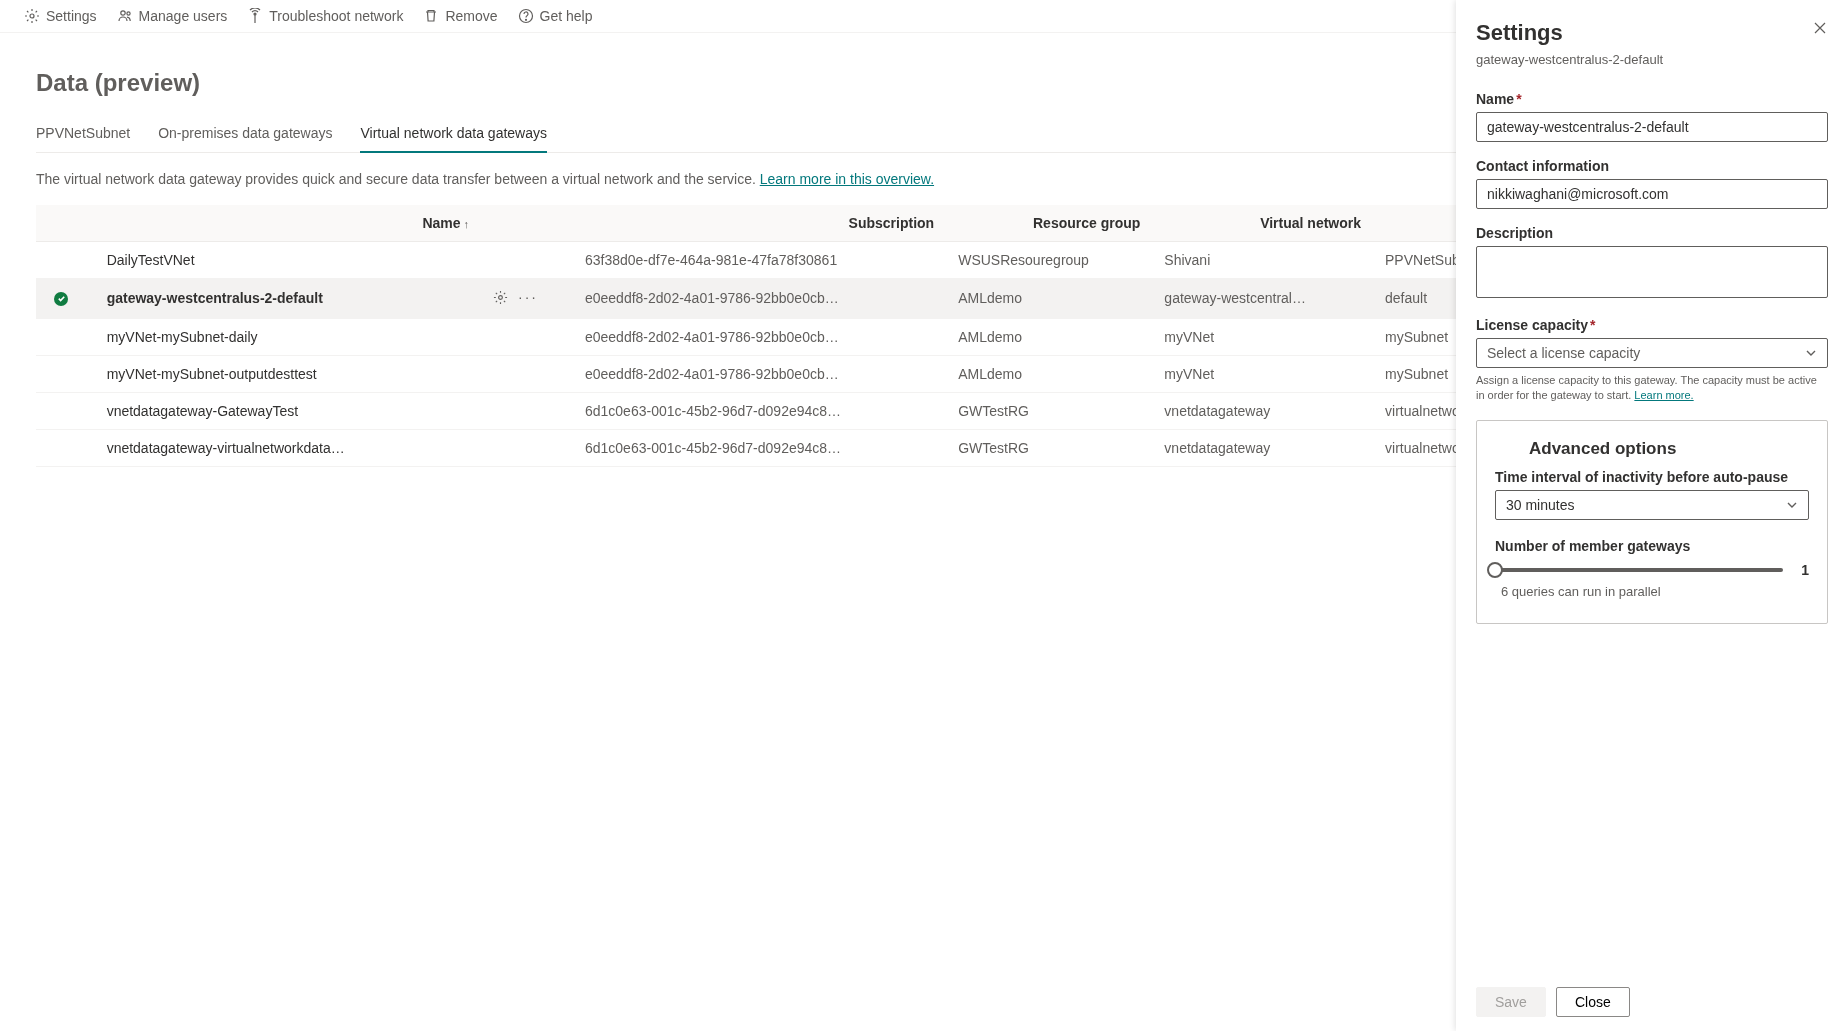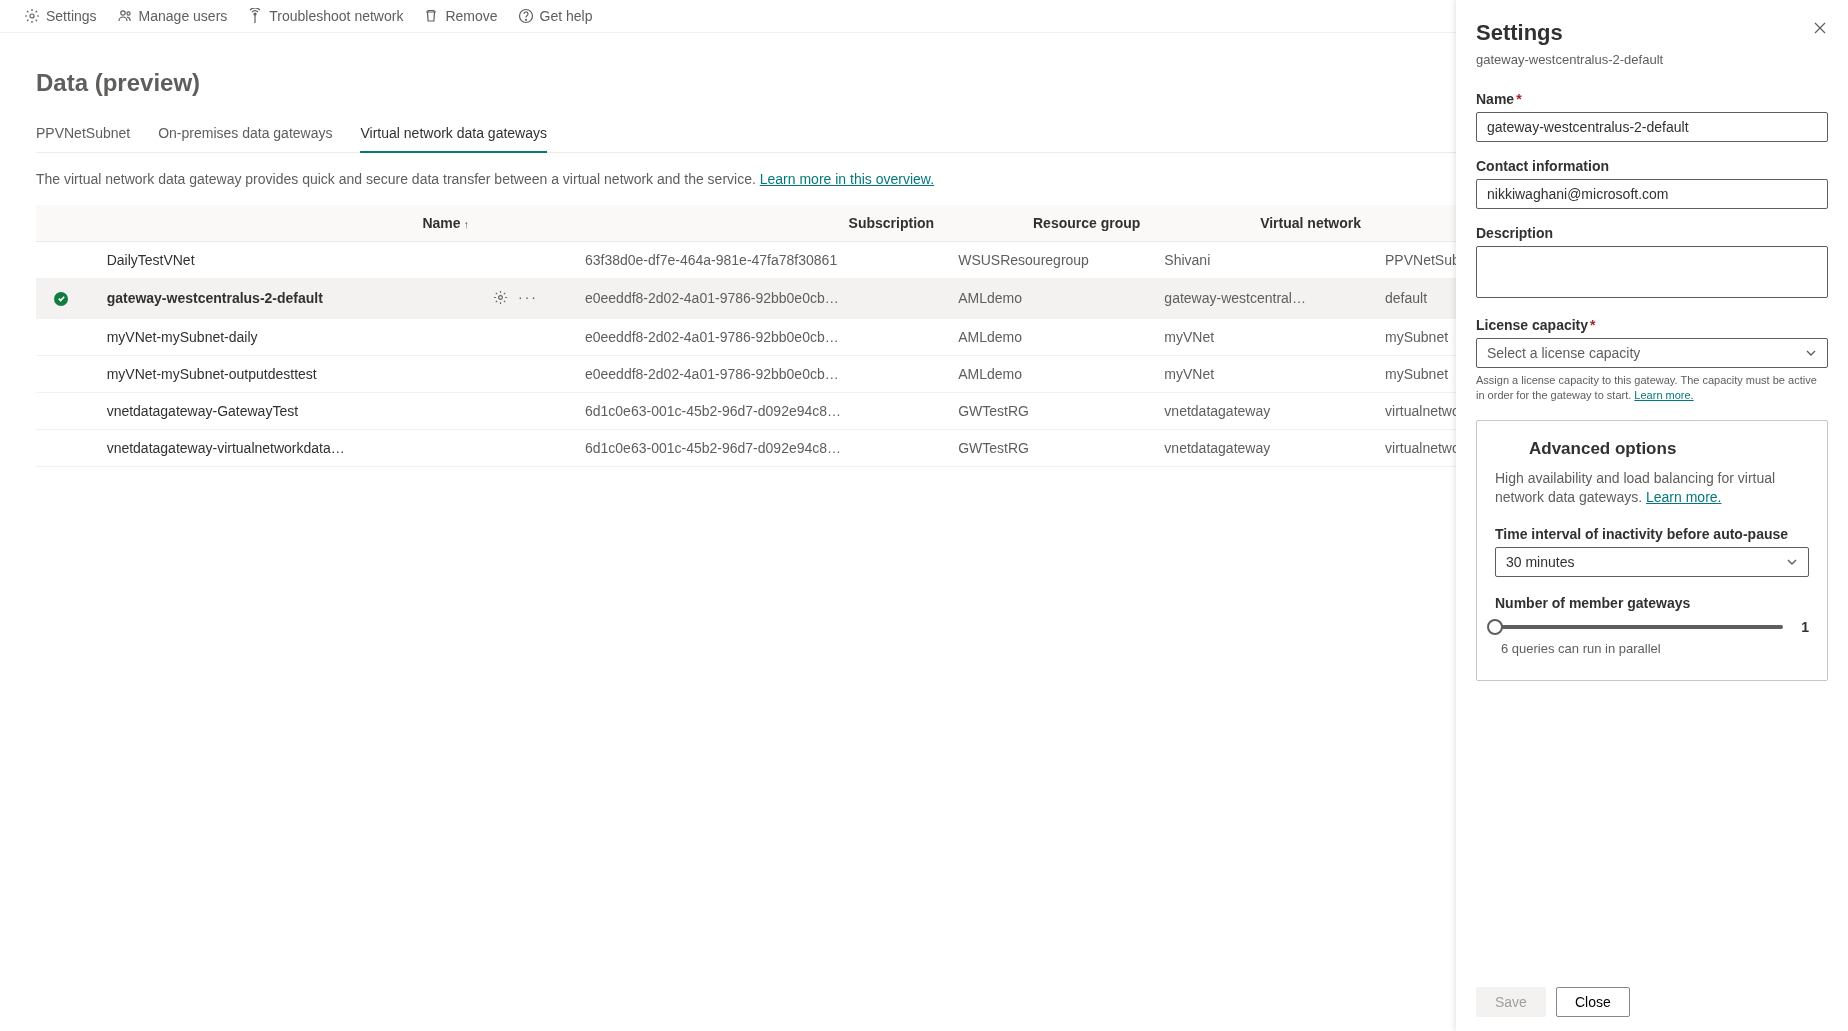--- a/index.html
+++ b/index.html
@@ -357,21 +357,20 @@
       <span>Select a license capacity</span>
       <svg class="chev" viewBox="0 0 12 12" fill="none" stroke="#605e5c" stroke-width="1.4">
           <path d="M2 4l4 4 4-4"></path>
         </svg>
     </div>
     <div class="helper-text"><span>Assign a license capacity to this gateway. The capacity must be active in order for the gateway to start. </span><a>Learn more.</a></div>
   </div>
 
   <div class="adv-box">
     <div class="adv-title">Advanced options</div>
-    <div class="adv-desc"><span>High availability and load balancing for virtual network data gateways. </span><a>Learn more.</a></div>
 
     <div class="field" style="margin-bottom:18px">
       <label class="field-label" style="font-weight:600">Time interval of inactivity before auto-pause</label>
       <div class="select-input filled">
         <span>30 minutes</span>
         <svg class="chev" viewBox="0 0 12 12" fill="none" stroke="#605e5c" stroke-width="1.4">
             <path d="M2 4l4 4 4-4"></path>
           </svg>
       </div>
     </div>

